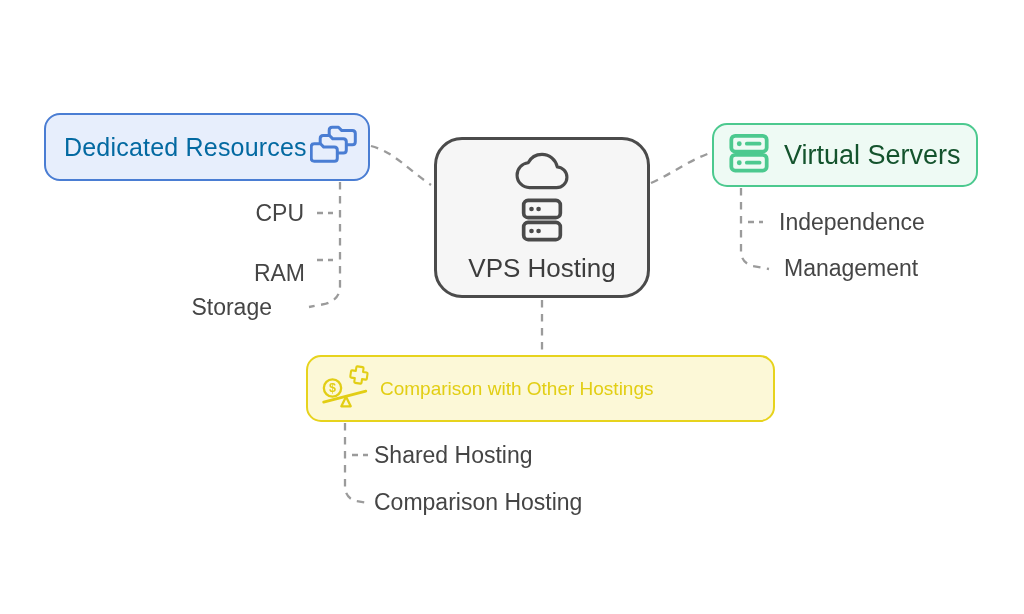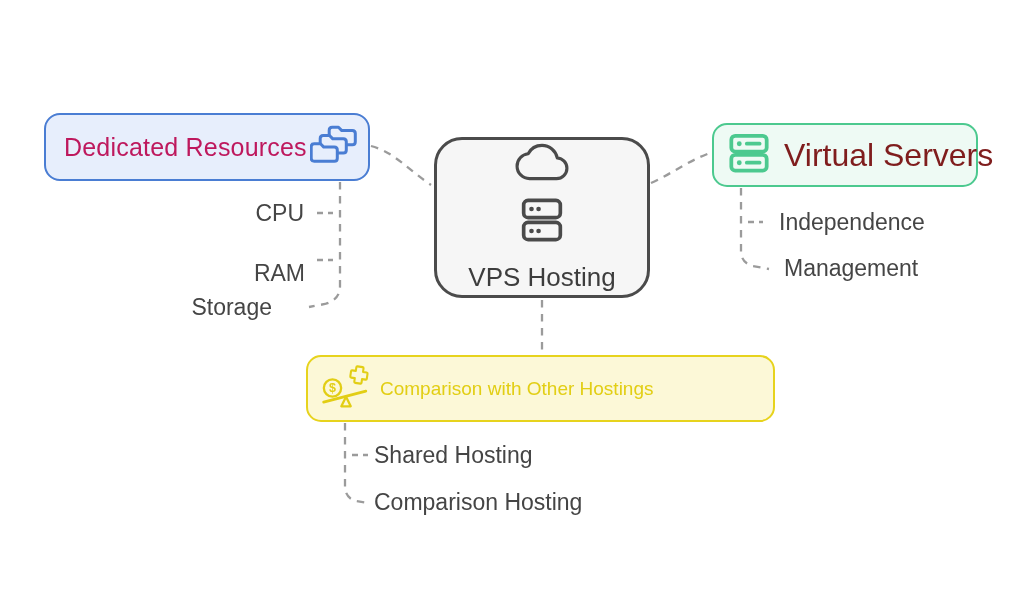--- a/index.html
+++ b/index.html
@@ -32,55 +32,55 @@
   .node-dedicated {
     left: 44px; top: 113px;
     width: 326px; height: 68px;
     background: #e7eefc;
     border: 2.5px solid #4a7dd3;
     border-radius: 16px;
     padding: 0 10px 0 18px;
     justify-content: space-between;
   }
   .node-dedicated .label {
-    color: #be185d;
+    color: #0369a1;
     font-size: 25px;
     letter-spacing: 0.2px;
     white-space: nowrap;
   }
 
   .node-center {
     left: 434px; top: 137px;
     width: 216px; height: 161px;
     background: #f6f6f6;
     border: 3px solid #4b4b4b;
     border-radius: 28px;
     flex-direction: column;
     justify-content: center;
-    gap: 12px;
+    gap: 3px;
   }
   .node-center .label {
     color: #3d3d3d;
     font-size: 26px;
     margin-top: 4px;
     white-space: nowrap;
   }
 
   .node-virtual {
     left: 712px; top: 123px;
     width: 266px; height: 64px;
     background: #eefaf4;
     border: 2.5px solid #4cc98f;
     border-radius: 15px;
     padding: 0 12px 0 14px;
     gap: 14px;
   }
   .node-virtual .label {
-    color: #7f1d1d;
-    font-size: 32px;
+    color: #14532d;
+    font-size: 27px;
     white-space: nowrap;
   }
 
   .node-comparison {
     left: 306px; top: 355px;
     width: 469px; height: 67px;
     background: #fcf8d7;
     border: 2.5px solid #e7d31d;
     border-radius: 15px;
     padding: 0 12px 0 12px;

